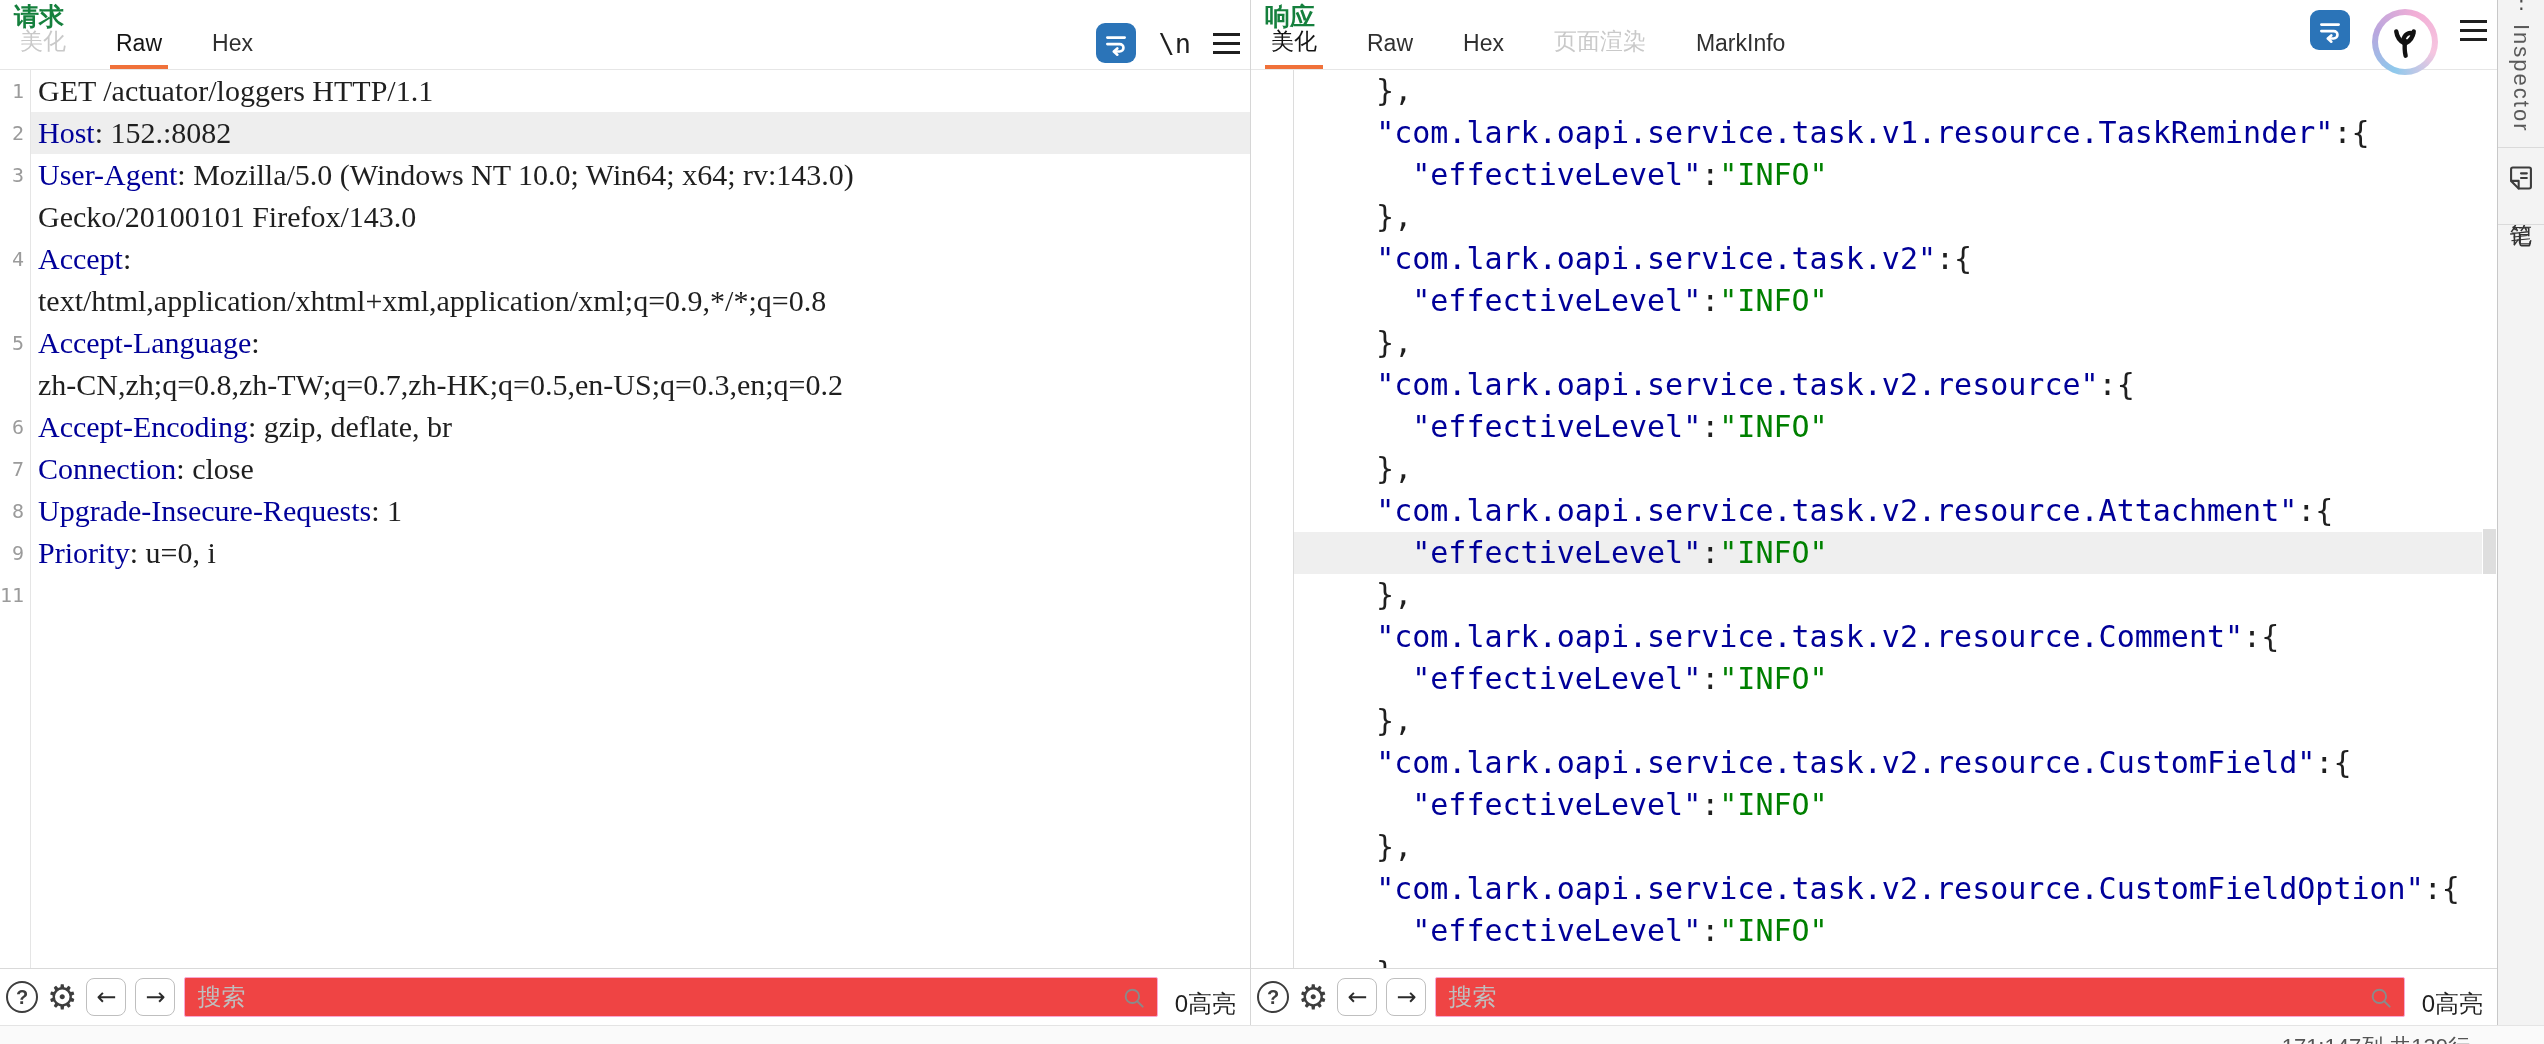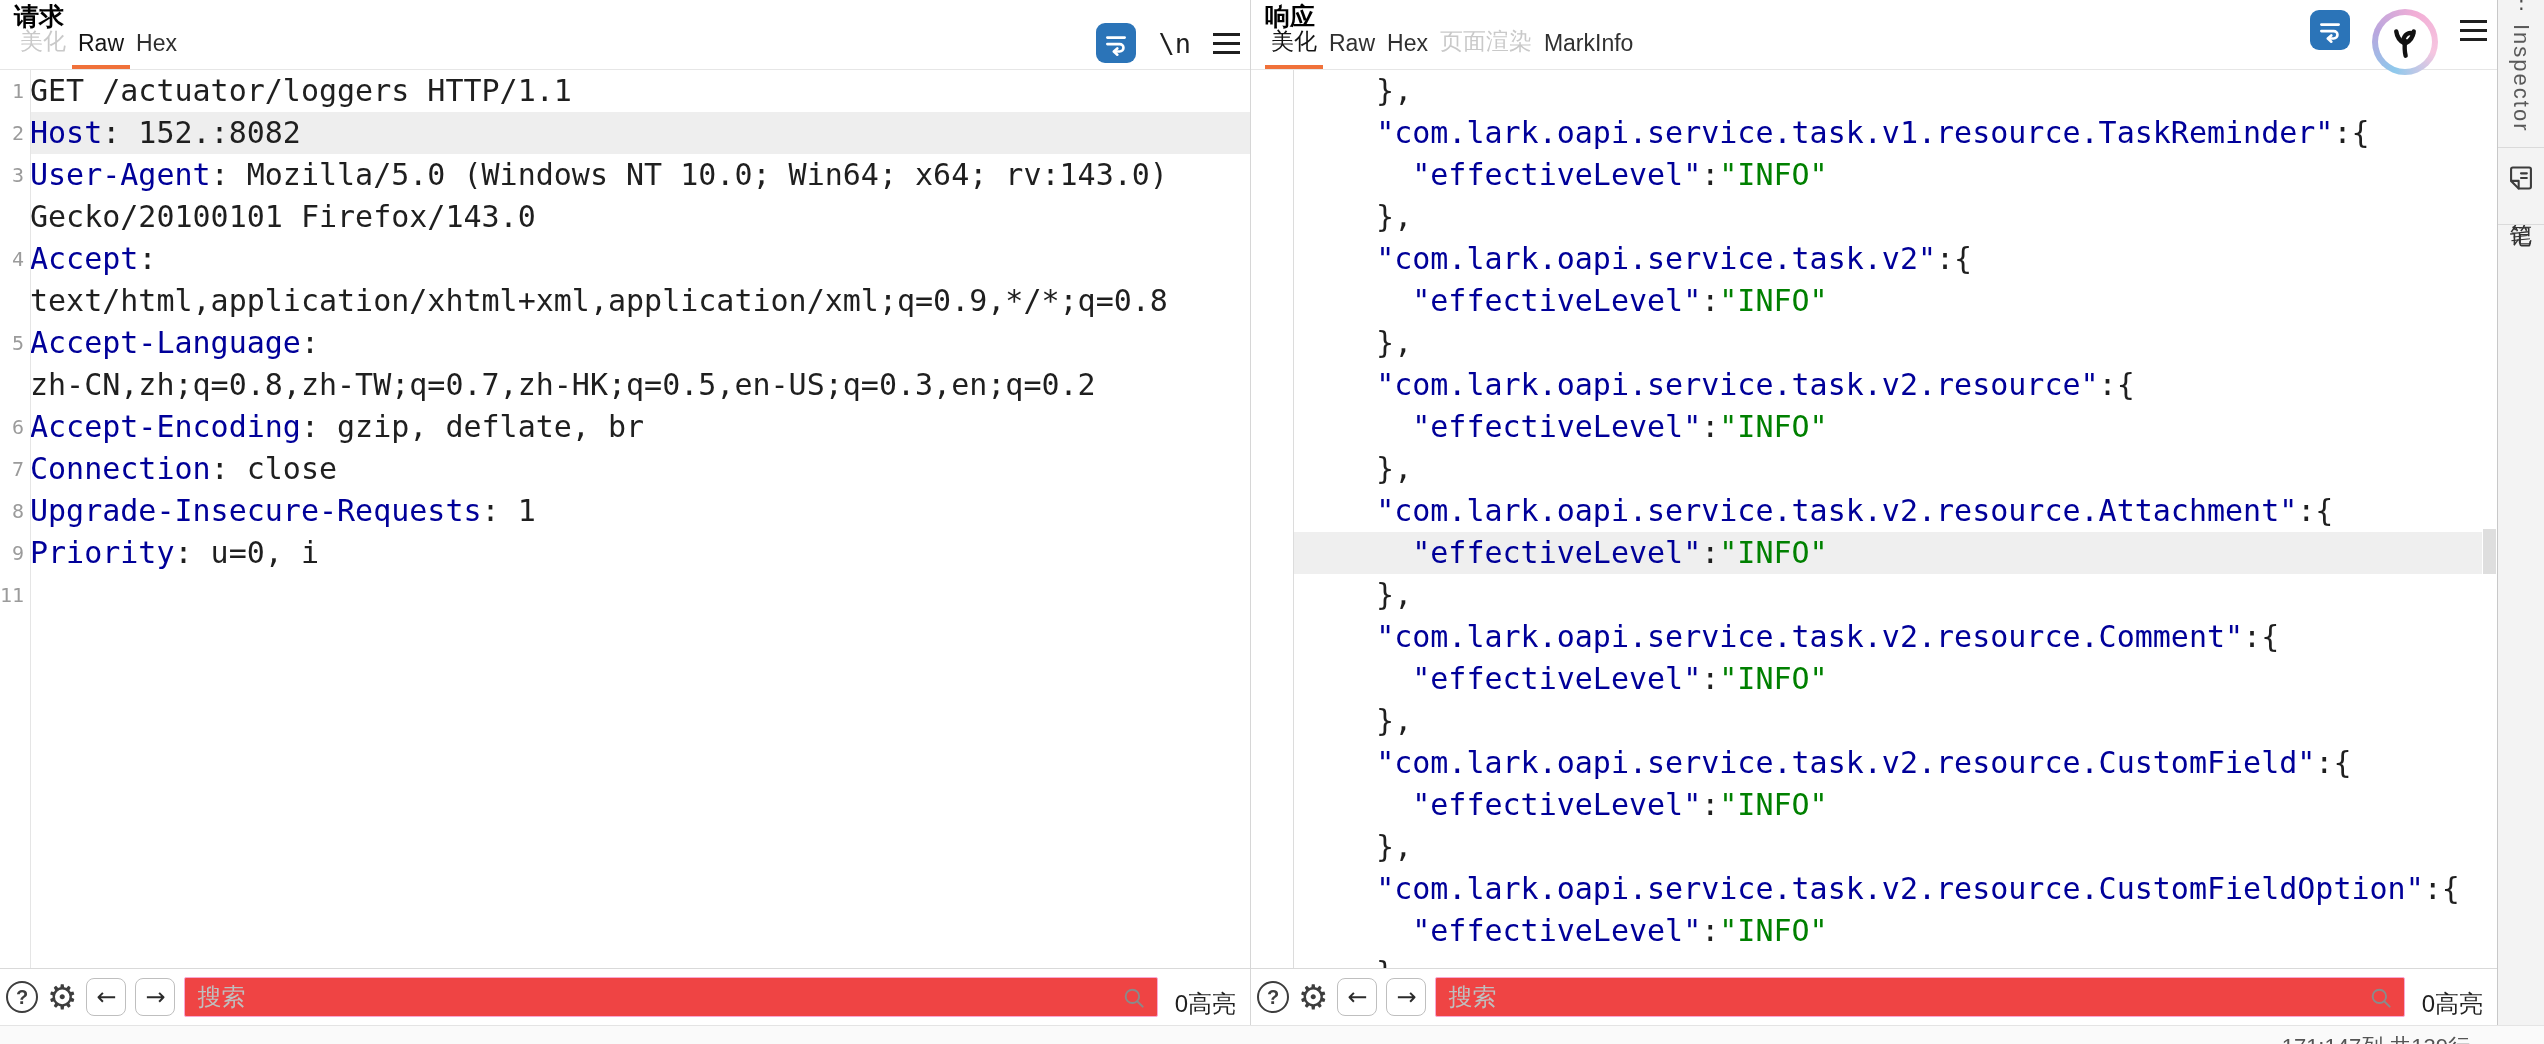--- a/index.html
+++ b/index.html
@@ -11,22 +11,22 @@
     --accent:#f0713a; --key-color:#000099; --string-color:#008000;
     --wrap-icon-bg:#2b74b8; --highlight-row:#eeeeee;
   }
   .main { display:flex; flex-direction:row; height:1025px; }
   .panel { display:flex; flex-direction:column; background:#fff; height:1025px; }
   .panel.left  { width:1251px; border-right:1px solid #d6d6d6; }
   .panel.right { width:1246px; }
 
   
   .panel-header { height:70px; position:relative; border-bottom:1px solid #e6e6e6; flex:none; }
-  .panel-title { position:absolute; top:0; left:14px; font-size:25px; font-weight:bold; color:#000000; }
-  .tab-bar { position:absolute; left:14px; bottom:0; display:flex; align-items:flex-end; }
+  .panel-title { position:absolute; top:0; left:14px; font-size:25px; font-weight:bold; color:#15803d; }
+  .tab-bar { position:absolute; left:14px; bottom:0; display:flex; gap:38px; align-items:flex-end; }
   .tab { font-size:23px; color:#303030; padding:0 6px 12px 6px; cursor:pointer; white-space:nowrap; }
   .tab.active { color:#141414; padding-bottom:8px; border-bottom:4px solid var(--accent); }
   .tab.disabled { color:#c9c9c9; }
   .header-icons { position:absolute; right:10px; bottom:6px; display:flex; align-items:center; gap:22px; }
 
   
   .wrap-icon { width:40px; height:40px; border-radius:9px; background:var(--wrap-icon-bg);
                display:flex; align-items:center; justify-content:center; }
   .newline-icon { font-family:"DejaVu Sans Mono", monospace; font-size:27px; color:#1f1f1f; }
   .menu-icon { display:flex; flex-direction:column; gap:6px; }
@@ -37,21 +37,21 @@
   .yakit-logo .inner { width:54px; height:54px; border-radius:50%; background:#fff;
     display:flex; align-items:center; justify-content:center; }
 
   
   .editor { flex:1; position:relative; overflow:hidden; background:#fff;
             font-family:"DejaVu Sans Mono", monospace; font-size:30px; }
   .editor .gutter-line { position:absolute; left:30px; top:0; bottom:0; width:1px; background:#e5e5e5; }
   .row { display:flex; height:42px; line-height:42px; white-space:pre; }
   .gutter { flex:none; width:30px; padding-right:6px; text-align:right;
             font-size:20px; color:#9b9b9b; line-height:42px; }
-  .code { flex:1; overflow:hidden; }
+  .code { flex:1; padding-left:8px; overflow:hidden;font-family:Liberation Serif, serif; }
   .row.hl .code { background:var(--highlight-row); }
   .tok-k { color:var(--key-color); }
   .tok-g { color:var(--string-color); }
 
   .reditor-line { position:absolute; left:42px; top:0; bottom:0; width:1px; background:#dcdcdc; }
   .rrow { height:42px; line-height:42px; white-space:pre; margin-left:43px; margin-right:15px;
           padding-left:46px; overflow:hidden; }
   .rrow.hl { background:#efefef; }
   .ruler-mark { position:absolute; right:1px; top:459px; width:13px; height:45px; background:#dedede; }
 

